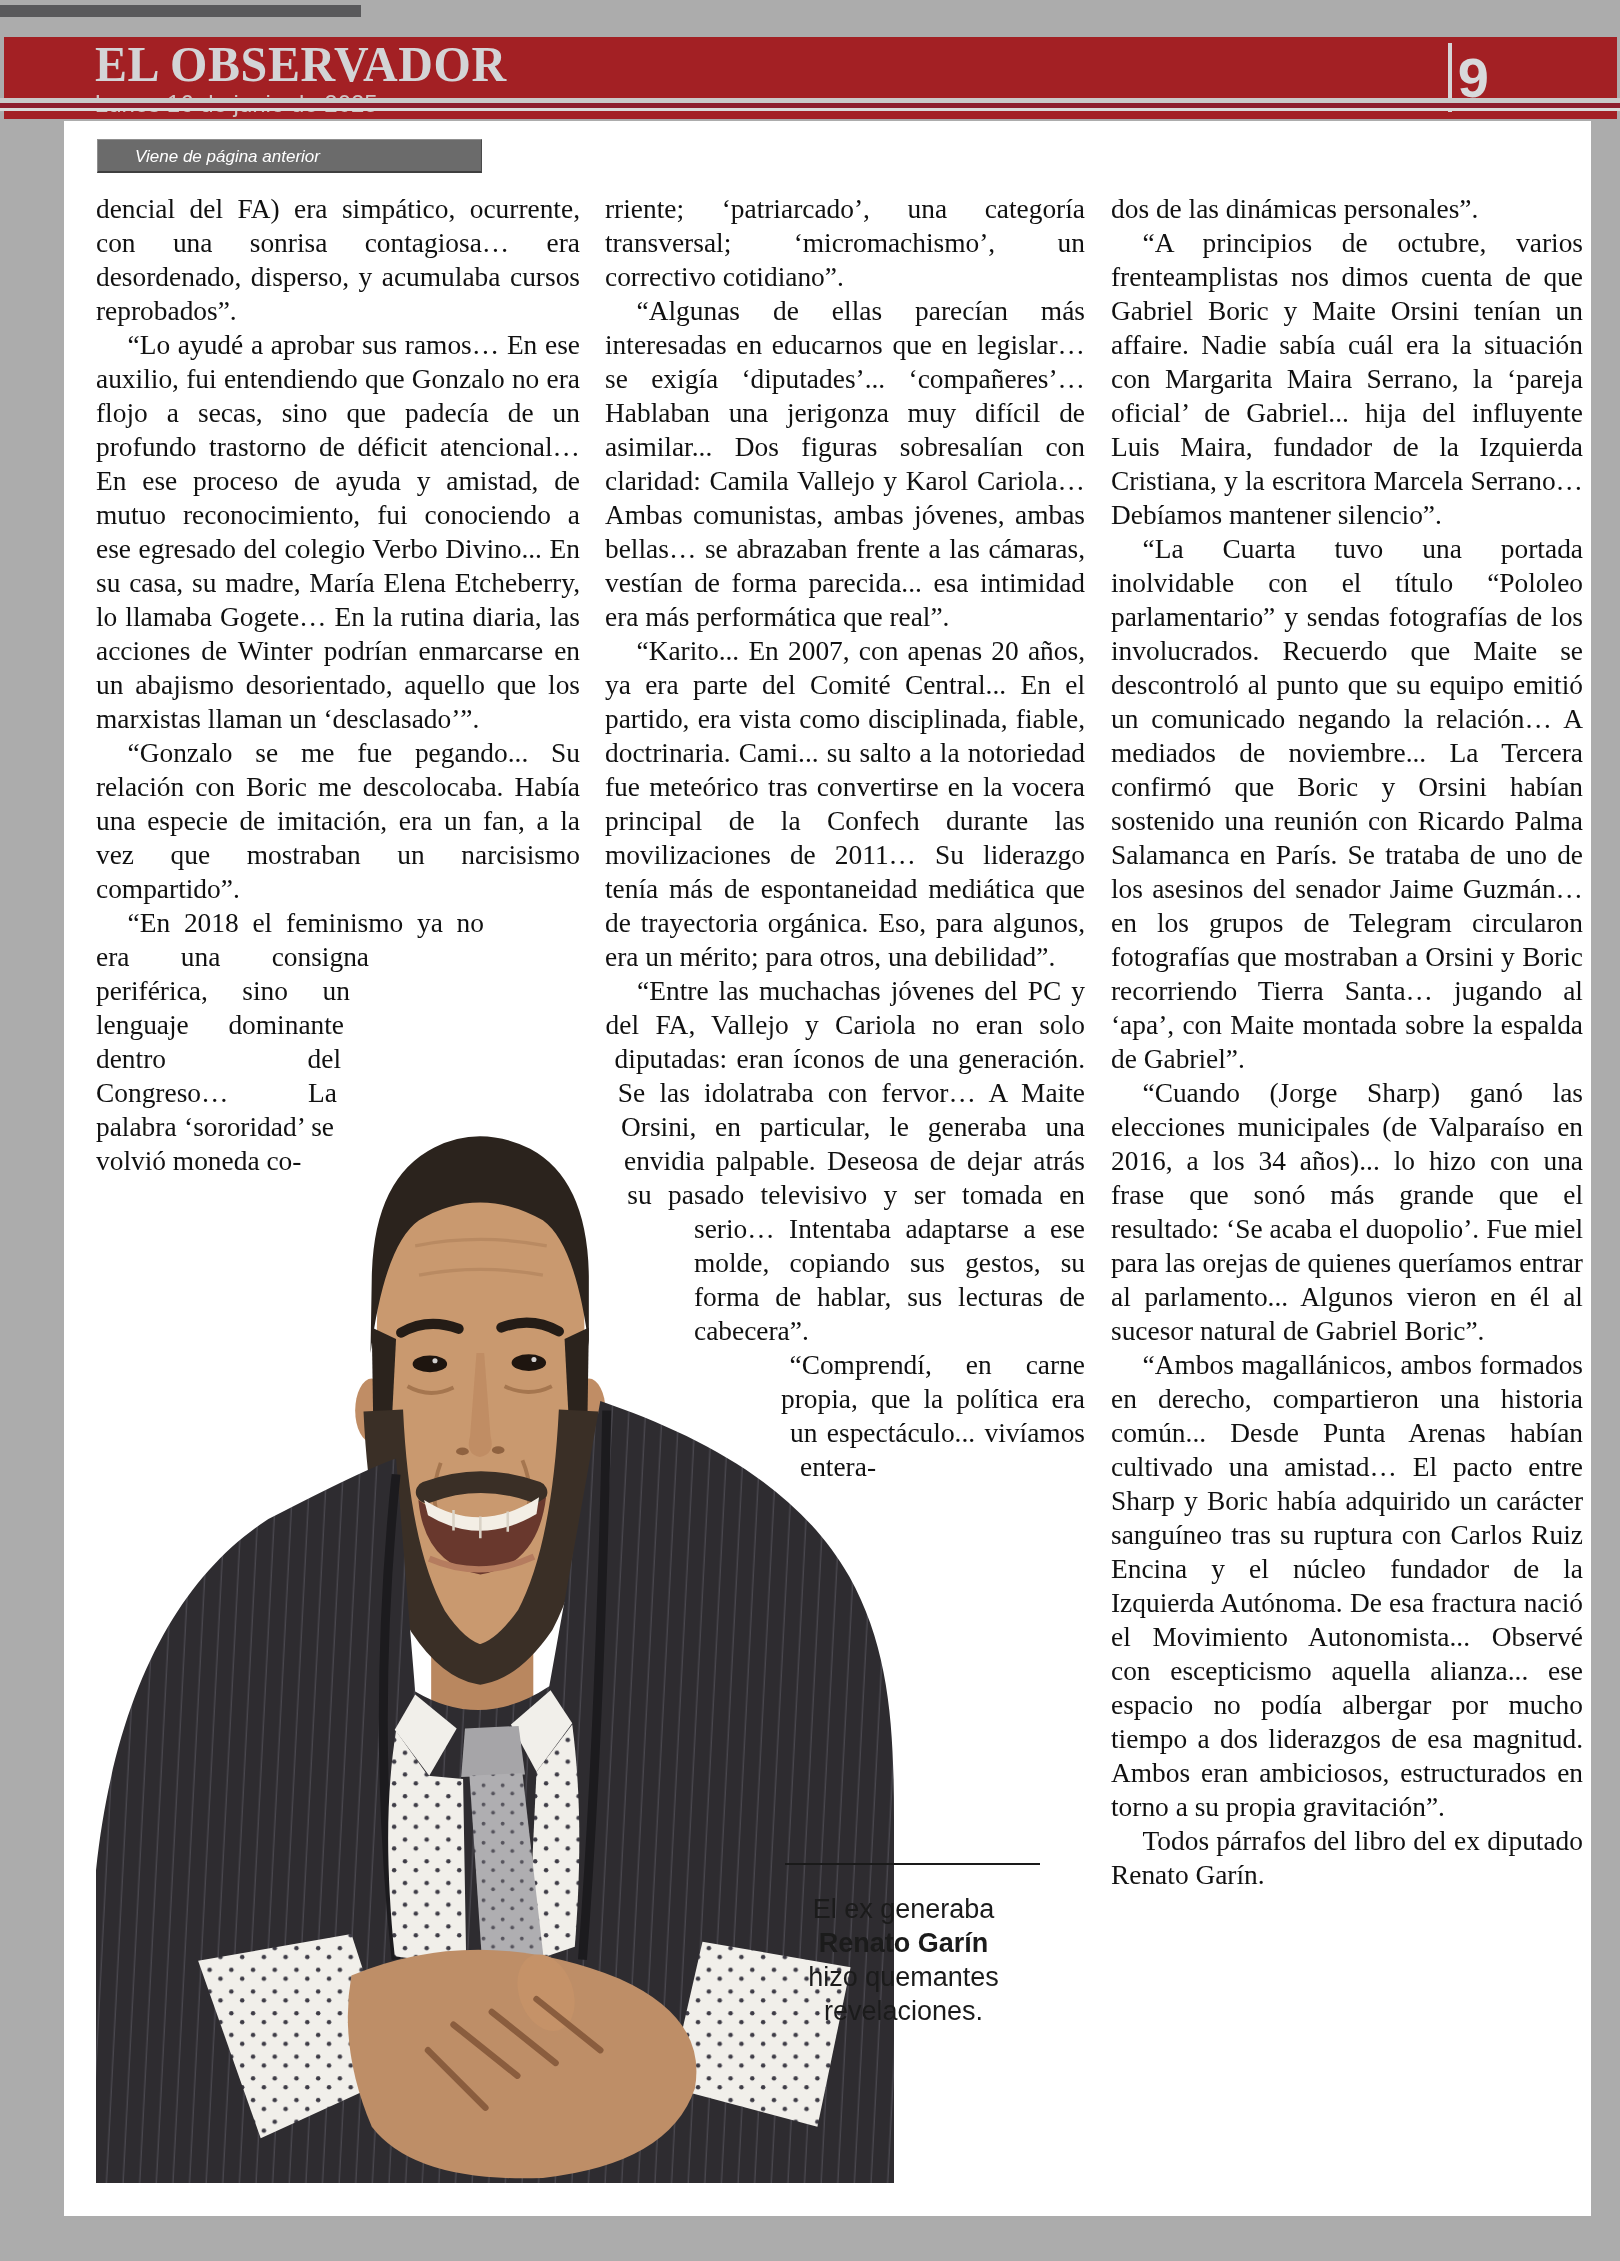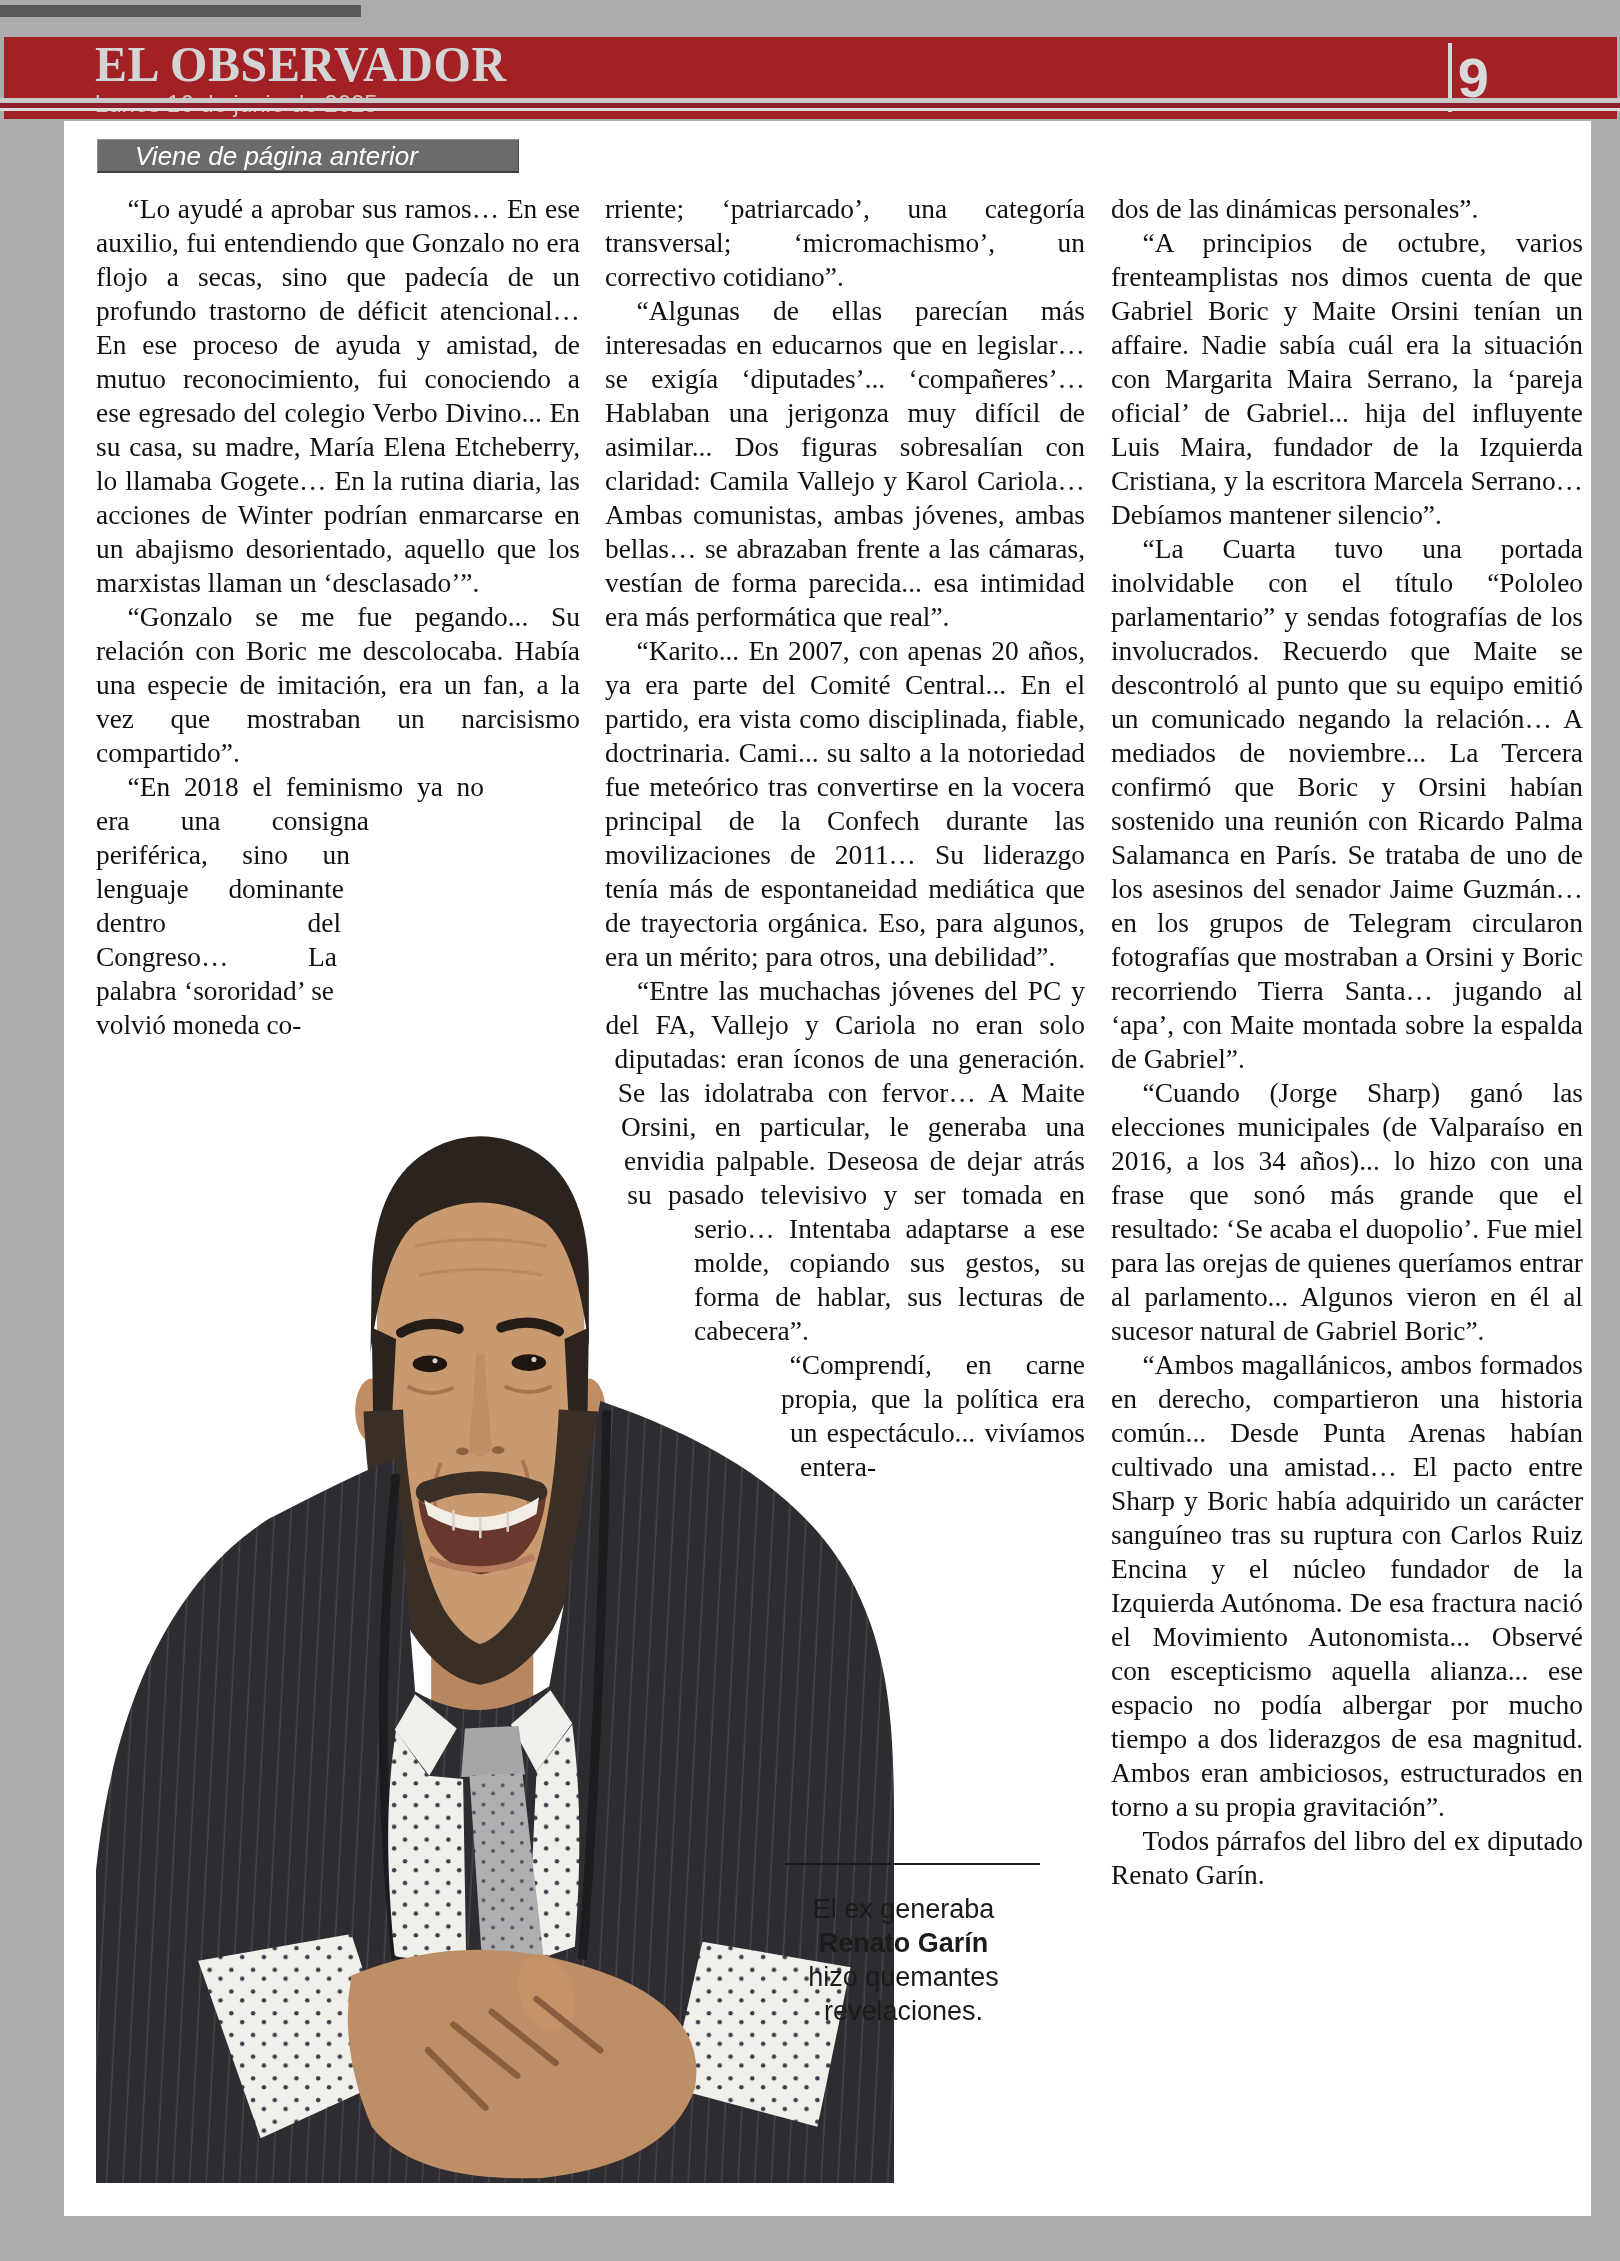--- a/index.html
+++ b/index.html
@@ -19,25 +19,25 @@
   .section-title{position:absolute;right:186px;top:14px;font-family:"Liberation Sans","DejaVu Sans",sans-serif;font-size:54px;line-height:56px;color:#D2D3D5;white-space:nowrap;}
   .banner-divider{position:absolute;left:1444px;top:6.4px;width:3.8px;height:69px;background:#D5D5D7;}
   .page-number{position:absolute;left:1454px;top:11.5px;width:96px;font-family:"Liberation Sans","DejaVu Sans",sans-serif;font-weight:bold;font-size:56px;line-height:59px;color:#D8D9DB;}
   .stripe-light1{position:absolute;left:0;top:98px;width:1620px;height:5.1px;background:#C9C9C9;}
   .stripe-maroon{position:absolute;left:0;top:103px;width:1620px;height:5.1px;background:#8E1D2D;}
   .stripe-light2{position:absolute;left:0;top:108px;width:1620px;height:3.2px;background:#D9D9D9;}
 
   
   .page{position:absolute;left:64px;top:121px;width:1527px;height:2095px;background:#FFFFFF;overflow:hidden;}
   .cont-tag{
-    position:absolute;left:33px;top:18px;width:422px;height:34px;
+    position:absolute;left:33px;top:18px;width:385px;height:34px;
     background:#6B6B6B;border-top:1.3px solid #8F8F8F;border-left:1.3px solid #8F8F8F;
     border-bottom:2.6px solid #3F3F3F;border-right:1.9px solid #4A4A4A;
     color:#FFFFFF;font-family:"Liberation Sans","DejaVu Sans",sans-serif;
-    font-style:italic;font-size:26px;line-height:33px;padding-left:37px;box-sizing:border-box;
+    font-style:italic;font-size:17px;line-height:33px;padding-left:37px;box-sizing:border-box;
   }
   .col{
     position:absolute;top:71px;
     font-size:27.4px;line-height:34px;color:#111111;
     text-align:justify;
     hyphens:auto;-webkit-hyphens:auto;
   }
   .col p{margin:0;text-indent:1.15em;}
   .col p.noindent{text-indent:0;}
   .col1{left:32px;width:484px;height:1273px;overflow:hidden;}
@@ -71,20 +71,21 @@
 </div>
 <div class="stripe-light1"></div>
 <div class="stripe-maroon"></div>
 <div class="stripe-light2"></div>
 
 <div class="page">
 
   <div class="cont-tag">Viene de página anterior</div>
 
   <div class="col col1">
+    <p class="noindent">dencial del FA) era simpático, ocurrente, con una sonrisa contagiosa… era desordenado, disperso, y acumulaba cursos reprobados”.</p>
     <p>“Lo ayudé a aprobar sus ramos… En ese auxilio, fui entendiendo que Gonzalo no era flojo a secas, sino que padecía de un profundo trastorno de déficit atencional… En ese proceso de ayuda y amistad, de mutuo reconocimiento, fui conociendo a ese egresado del colegio Verbo Divino... En su casa, su madre, María Elena Etcheberry, lo llamaba Gogete… En la rutina diaria, las acciones de Winter podrían enmarcarse en un abajismo desorientado, aquello que los marxistas llaman un ‘desclasado’”.</p>
     <p>“Gonzalo se me fue pegando... Su relación con Boric me descolocaba. Había una especie de imitación, era un fan, a la vez que mostraban un narcisismo compartido”.</p>
     <span class="st r" style="width:96px"></span>
     <span class="st r" style="width:211px"></span>
     <span class="st r" style="width:230px"></span>
     <span class="st r" style="width:236px"></span>
     <span class="st r" style="width:239px"></span>
     <span class="st r" style="width:243px"></span>
     <span class="st r" style="width:246px"></span>
     <span class="st r" style="width:255px"></span>

